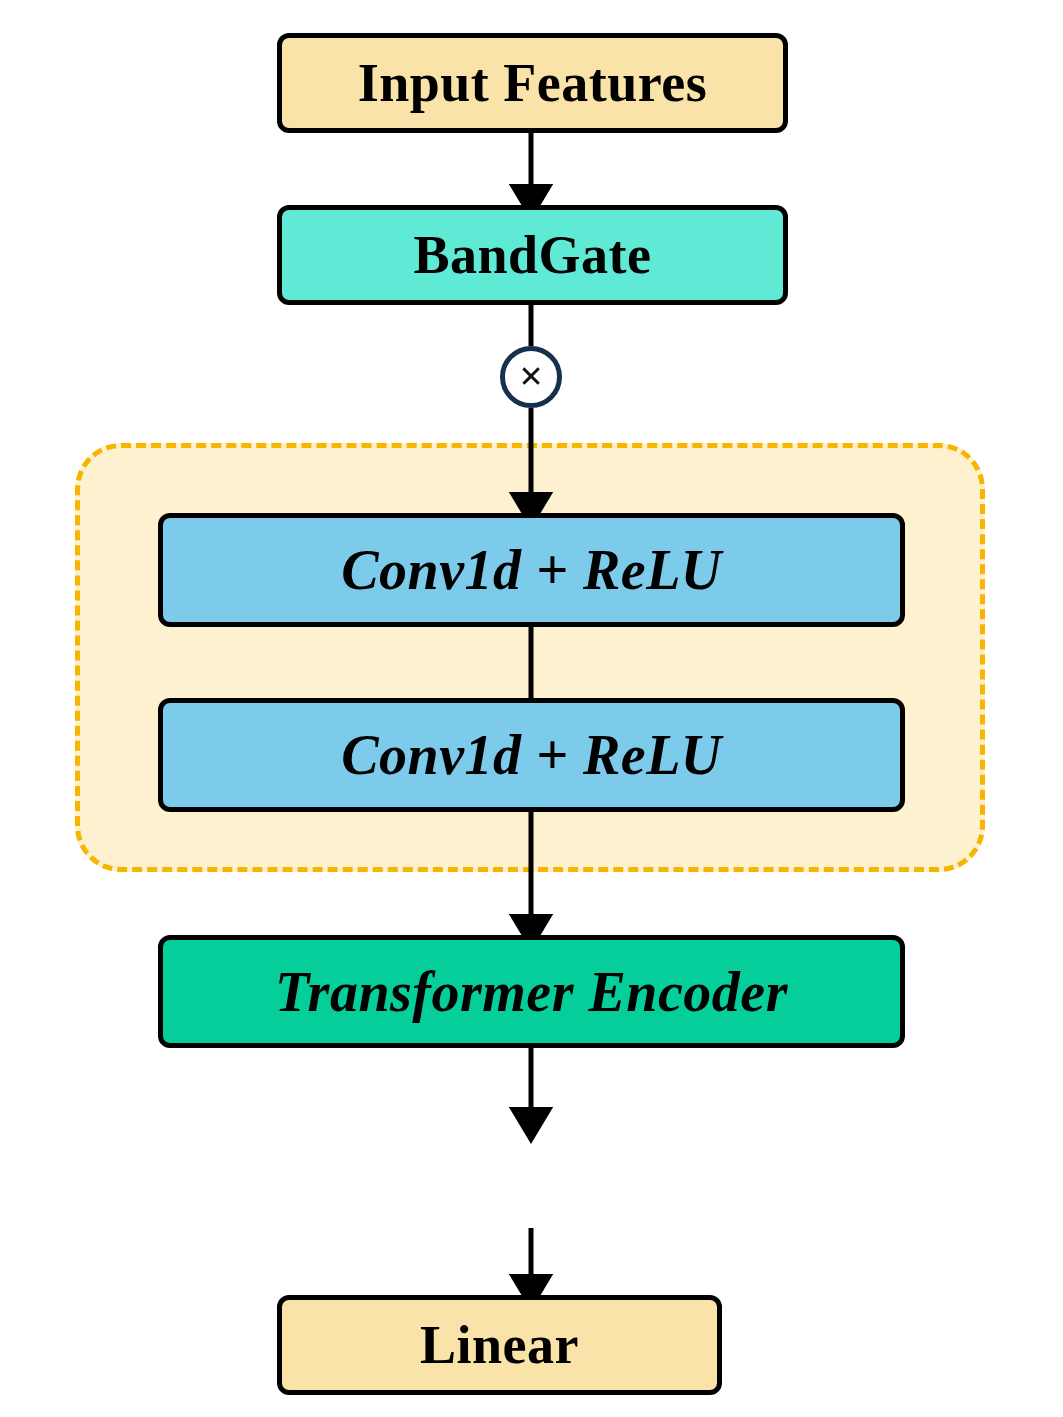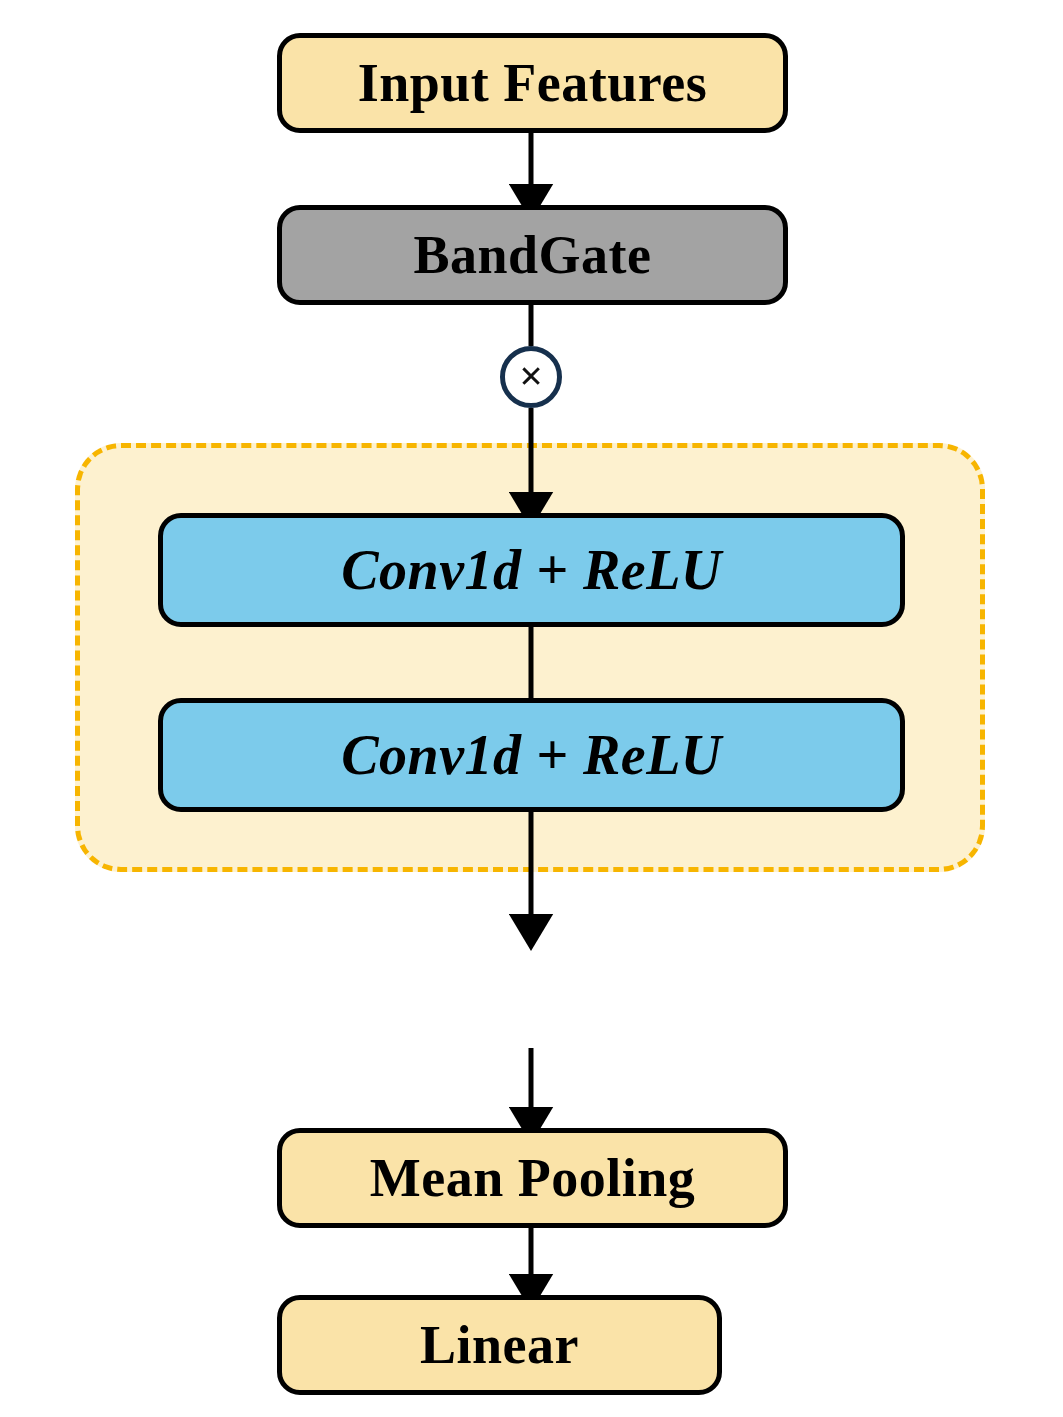--- a/index.html
+++ b/index.html
@@ -39,21 +39,21 @@
     border: 5px dashed #F7B500;
     border-radius: 46px;
     background: #FDF1CF;
   }
 
   
   .node {
     position: absolute;
     box-sizing: border-box;
     border: 5px solid #000000;
-    border-radius: 23px;
+    border-radius: 12px;
     display: flex;
     align-items: center;
     justify-content: center;
     text-align: center;
   }
   .node-label {
     font-family: "Liberation Serif", "DejaVu Serif", serif;
     font-weight: bold;
     color: #000000;
     line-height: 1;
@@ -105,36 +105,36 @@
         <line x1="531" x2="531" y1="812" y2="921" stroke="#000000" stroke-width="5" marker-end="url(#arrowhead)"></line>
         <line x1="531" x2="531" y1="1048" y2="1114" stroke="#000000" stroke-width="5" marker-end="url(#arrowhead)"></line>
         <line x1="531" x2="531" y1="1228" y2="1281" stroke="#000000" stroke-width="5" marker-end="url(#arrowhead)"></line>
       </g>
   </svg>
 
   <div class="node size-narrow" id="node-input-features" style="left: 277px; top: 33px; width: 511px; height: 100px; background: rgb(250, 227, 168); border-color: rgb(0, 0, 0);">
     <span class="node-label">Input Features</span>
   </div>
 
-  <div class="node size-narrow" id="node-bandgate" style="left: 277px; top: 205px; width: 511px; height: 100px; background: #a3a3a3; border-color: rgb(0, 0, 0);">
+  <div class="node size-narrow" id="node-bandgate" style="left: 277px; top: 205px; width: 511px; height: 100px; background: #5eead4; border-color: rgb(0, 0, 0);">
     <span class="node-label">BandGate</span>
   </div>
 
   <div class="node size-wide" id="node-conv1d-relu-1" style="left: 158px; top: 513px; width: 747px; height: 114px; background: rgb(124, 203, 235); border-color: rgb(0, 0, 0);">
     <span class="node-label">Conv1d + ReLU</span>
   </div>
 
   <div class="node size-wide" id="node-conv1d-relu-2" style="left: 158px; top: 698px; width: 747px; height: 114px; background: rgb(124, 203, 235); border-color: rgb(0, 0, 0);">
     <span class="node-label">Conv1d + ReLU</span>
   </div>
 
+  <div class="node size-wide" id="node-transformer-encoder" style="left: 158px; top: 935px; width: 747px; height: 113px; background: rgb(6, 206, 155); border-color: rgb(0, 0, 0);">
+    <span class="node-label">Transformer Encoder</span>
+  </div>
 
-  <div class="node size-narrow" id="node-mean-pooling" style="left: 277px; top: 1128px; width: 511px; height: 100px; background: rgb(250, 227, 168); border-color: rgb(0, 0, 0);">
-    <span class="node-label">Mean Pooling</span>
-  </div>
 
   <div class="node size-narrow" id="node-linear" style="left: 277px; top: 1295px; width: 445px; height: 100px; background: rgb(250, 227, 168); border-color: rgb(0, 0, 0);">
     <span class="node-label">Linear</span>
   </div>
 
   <div class="op-node" id="op-multiply-junction" style="left: 500px; top: 346px; width: 62px; height: 62px; background: rgb(255, 255, 255); border-color: rgb(22, 48, 77);">
     <span class="op-glyph">✕</span>
   </div>
 
 </div>

